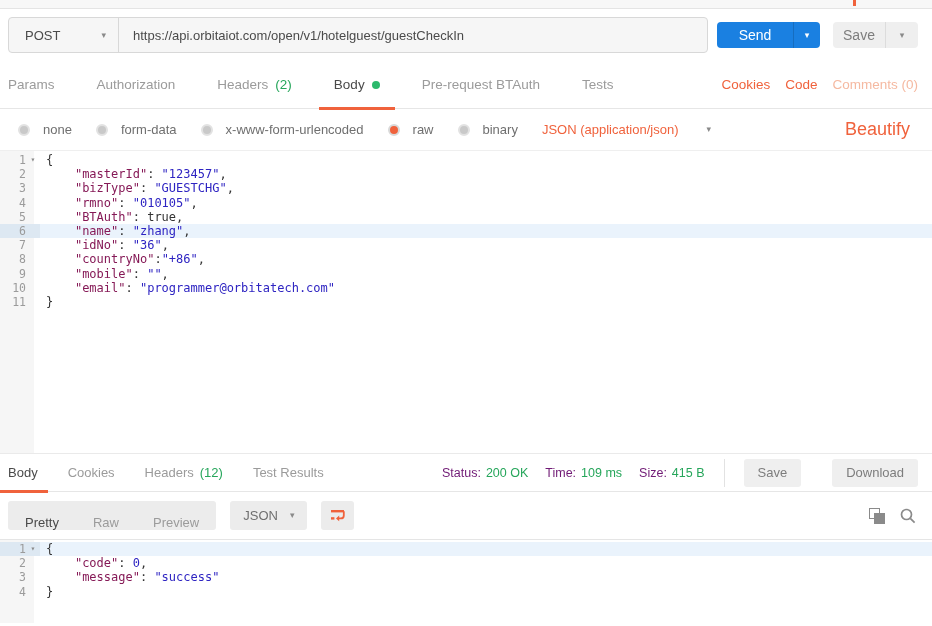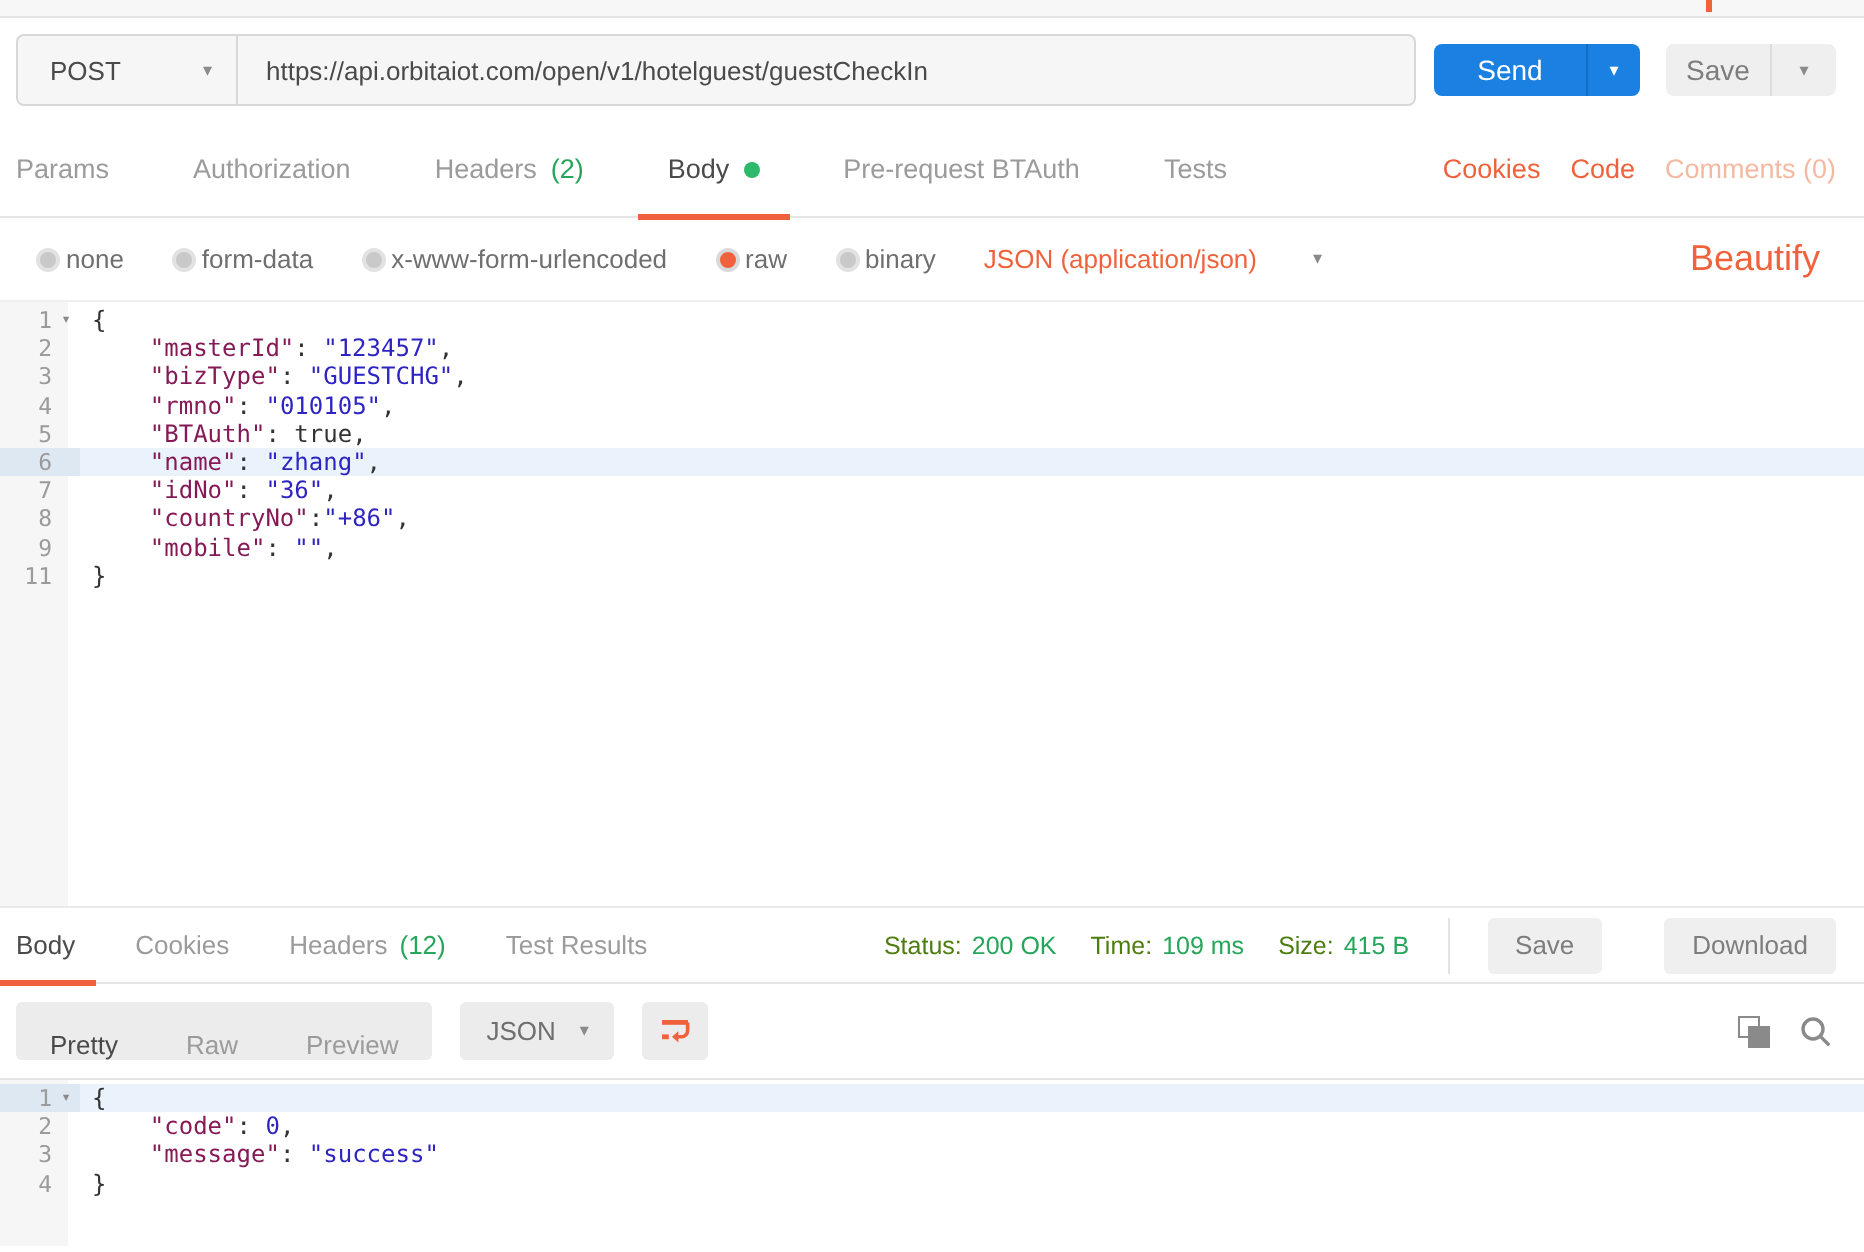--- a/index.html
+++ b/index.html
@@ -38,21 +38,21 @@
   .tab.active { color:#4a4a4a; }
   .tab.active::after { content:""; position:absolute; left:-9px; right:-9px; bottom:-1px;
     height:3px; background:#f0623c; }
   .dot { width:8px; height:8px; border-radius:50%; background:#2cb96c; }
   .req-links { margin-left:auto; display:flex; align-items:center; gap:15px; font-size:13.5px; }
   .lnk { color:#f0623c; cursor:pointer; }
   .lnk.faded { color:#f5b9a1; }
 
   
   .body-type-row { height:41px; display:flex; align-items:center; padding:0 14px 0 18px; gap:24px; }
-  .radio-item { display:flex; align-items:center; gap:3px; cursor:pointer; font-size:13px; color:#6f6f6f; }
+  .radio-item { display:flex; align-items:center; gap:13px; cursor:pointer; font-size:13px; color:#6f6f6f; }
   .radio { width:12px; height:12px; border-radius:50%; background:#c9c9c9; border:2px solid #e2e2e2; }
   .radio.sel { background:#f0623c; border:2px solid #d9d9d9; }
   .ct-select { display:flex; align-items:center; gap:28px; color:#f0623c; font-size:13px; cursor:pointer; }
   .beautify { margin-left:auto; margin-right:8px; color:#f0623c; font-size:18px; cursor:pointer; }
 
   
   .editor { position:relative; border-top:1px solid #efefef;
     background:linear-gradient(to right, #f6f6f6 34px, #ffffff 34px);
     font-family:"DejaVu Sans Mono", monospace; font-size:12px; }
   .editor.req { height:303px; }
@@ -71,21 +71,21 @@
   .resp-header { height:39px; display:flex; align-items:center; border-top:1px solid #eaeaea;
     border-bottom:1px solid #e6e6e6; padding-right:14px; }
   .rtab { position:relative; height:39px; display:flex; align-items:center; gap:6px;
     padding:0 10px; margin-right:10px; font-size:13px; color:#9b9b9b; cursor:pointer; white-space:nowrap; }
   .rtab:first-child { padding-left:8px; margin-left:0; }
   .rtab .cnt { color:#26a65b; }
   .rtab.active { color:#4a4a4a; }
   .rtab.active::after { content:""; position:absolute; left:0; right:0; bottom:-1px; height:3px; background:#f0623c; }
   .meta { margin-left:auto; display:flex; align-items:center; gap:17px; font-size:12.5px; }
   .meta .pair { display:flex; gap:5px; }
-  .meta .lab { color:#4d7c0f; }
+  .meta .lab { color:#701a75; }
   .meta .val { color:#26a65b; }
   .vdiv { width:1px; height:28px; background:#e2e2e2; margin:0 2px; }
   .btn-flat { background:#efefef; color:#7d7d7d; border:none; border-radius:3px;
     height:28px; padding:0 14px; font-size:13px; cursor:pointer; }
   .dl { margin-left:14px; }
 
   
   .resp-toolbar { height:47px; display:flex; align-items:center; padding:0 16px 0 8px; }
   .seg-group { display:flex; background:#ececec; border-radius:3px; height:29px; }
   .seg { display:flex; align-items:flex-end; padding:0 17px; font-size:13px; color:#9b9b9b; cursor:pointer; }
@@ -221,20 +221,25 @@
       <span class="gutter-cell">8</span>
       <span class="fold"></span>
       <span class="code-text"><span class="tk-w">    </span><span class="tk-k">"countryNo"</span><span class="tk-p">:</span><span class="tk-s">"+86"</span><span class="tk-p">,</span></span>
     </div>
     <div class="code-row">
       <span class="gutter-cell">9</span>
       <span class="fold"></span>
       <span class="code-text"><span class="tk-w">    </span><span class="tk-k">"mobile"</span><span class="tk-p">: </span><span class="tk-s">""</span><span class="tk-p">,</span></span>
     </div>
     <div class="code-row">
+      <span class="gutter-cell">10</span>
+      <span class="fold"></span>
+      <span class="code-text"><span class="tk-w">    </span><span class="tk-k">"email"</span><span class="tk-p">: </span><span class="tk-s">"programmer@orbitatech.com"</span></span>
+    </div>
+    <div class="code-row">
       <span class="gutter-cell">11</span>
       <span class="fold"></span>
       <span class="code-text"><span class="tk-p">}</span></span>
     </div>
   </div>
 
 <div class="resp-header">
   <div class="rtab active">
     <span>Body</span>
   </div>

